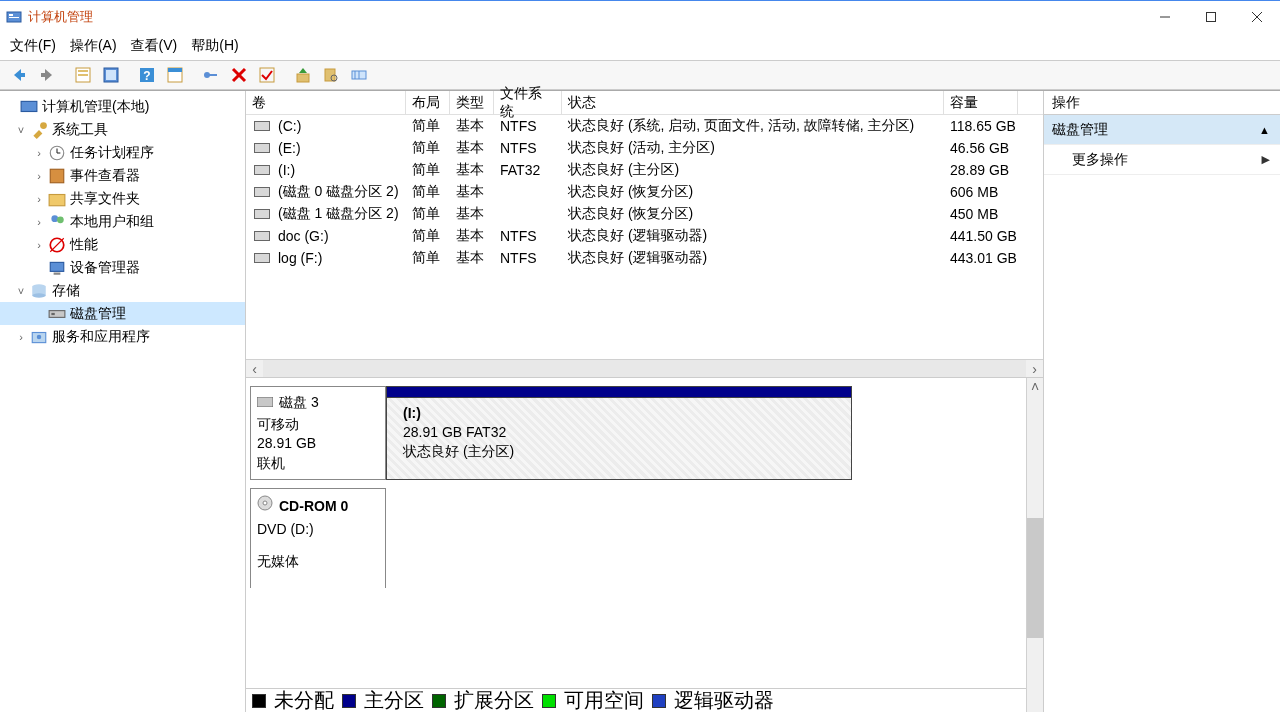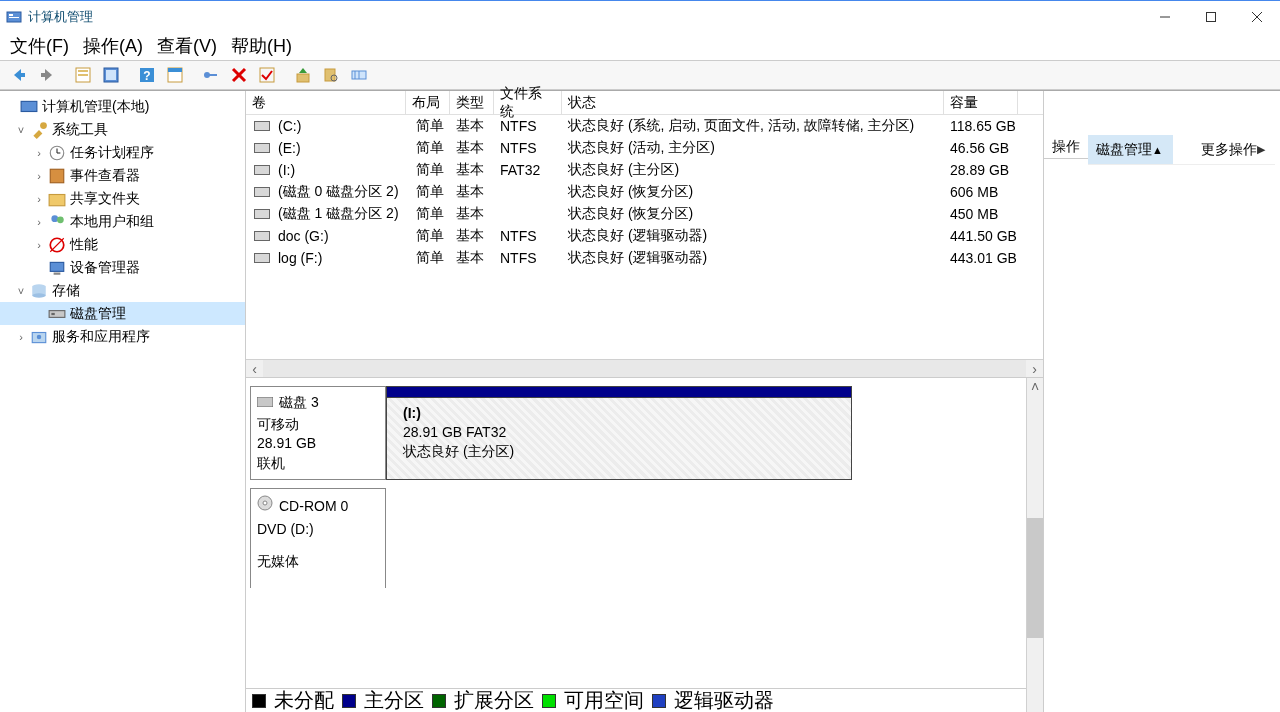--- a/index.html
+++ b/index.html
@@ -1,43 +1,43 @@
 <!DOCTYPE html>
 <html><head>
 <meta charset="utf-8">
 <style>
 * { box-sizing: border-box; margin: 0; padding: 0; font-family: "Microsoft YaHei", "Segoe UI", sans-serif; }
 body { width: 1280px; height: 712px; background: #fff; display: flex; flex-direction: column; overflow: hidden; font-size: 14px; color: #000; }
 .titlebar { height: 32px; display: flex; align-items: center; padding: 0 0 0 6px; background: #fff; border-top: 1px solid #4587ec; }
 .titlebar-icon { width: 16px; height: 16px; margin-right: 6px; }
-.titlebar-title { flex: 1; color: #0c4a6e; font-size: 13px; }
+.titlebar-title { flex: 1; color: #c2410c; font-size: 13px; }
 .win-btns { display: flex; height: 100%; }
 .win-btn { width: 46px; height: 100%; display: flex; align-items: center; justify-content: center; color: #555; }
 .win-btn svg { width: 12px; height: 12px; }
 .menubar { height: 28px; display: flex; align-items: center; padding-left: 10px; gap: 14px; }
-.menubar span { font-size: 18px; color: #000; }
+.menubar span { font-size: 14px; color: #000; }
 .toolbar { height: 30px; display: flex; align-items: center; padding: 0 6px; gap: 2px; border-top: 1px solid #ccc; border-bottom: 1px solid #ccc; background: #f7f7f7; }
 .tbtn { width: 26px; height: 24px; display: flex; align-items: center; justify-content: center; }
 .tbtn svg { width: 18px; height: 18px; }
 .tsep { width: 6px; }
 .main { flex: 1; display: flex; border-top: 1px solid #aaa; min-height: 0; }
 .tree-pane { width: 246px; border-right: 1px solid #ccc; padding: 4px 0; overflow: hidden; }
 .tree-row { display: flex; align-items: center; height: 23px; padding-left: 4px; white-space: nowrap; }
 .tree-row.selected { background: #cde8ff; }
 .tree-toggle { width: 14px; text-align: center; color: #666; font-size: 11px; }
 .tree-icon { width: 18px; height: 18px; margin: 0 4px 0 2px; display: flex; align-items: center; justify-content: center; }
 .tree-label { font-size: 14px; }
 .center-pane { flex: 1; display: flex; flex-direction: column; border-right: 1px solid #ccc; min-width: 0; }
 .volumes { flex: 0 0 auto; display: flex; flex-direction: column; border-bottom: 1px solid #ccc; }
 .vol-header { display: flex; border-bottom: 1px solid #e0e0e0; background: #fff; height: 24px; }
 .vol-header div { border-right: 1px solid #e0e0e0; padding: 2px 6px; font-size: 14px; display: flex; align-items: center; }
 .vol-row { display: flex; height: 22px; align-items: center; }
 .vol-row > div { padding: 0 6px; font-size: 14px; white-space: nowrap; overflow: hidden; }
 .col-name { width: 160px; display: flex; align-items: center; }
-.col-layout { width: 44px; text-align: right; }
+.col-layout { width: 44px; }
 .col-type { width: 44px; }
 .col-fs { width: 68px; }
 .col-status { width: 382px; }
 .col-cap { width: 74px; text-align: left; }
 .drive-ico { width: 16px; height: 10px; background: #d8d8d8; border: 1px solid #666; margin-right: 8px; margin-left: 2px; }
 .vol-spacer { height: 90px; }
 .hscroll { height: 18px; background: #f0f0f0; border-top: 1px solid #d0d0d0; display: flex; align-items: center; }
 .hscroll .arrow { width: 17px; height: 100%; display: flex; align-items: center; justify-content: center; color: #666; }
 .hscroll .track { flex: 1; height: 100%; background: #e8e8e8; position: relative; }
 .graphical { flex: 1; display: flex; flex-direction: column; overflow: hidden; position: relative; }
@@ -47,24 +47,24 @@
 .disk-row { display: flex; margin: 8px 4px 0 4px; }
 .disk-meta { width: 136px; border: 1px solid #888; padding: 6px; font-size: 14px; line-height: 1.4; }
 .disk-meta-head { display: flex; align-items: center; gap: 6px; font-weight: normal; margin-bottom: 2px; }
 .disk-graphic { flex: 1; max-width: 466px; display: flex; flex-direction: column; }
 .disk-topbar { height: 12px; background: #00008b; border: 1px solid #444; }
 .disk-part { flex: 1; border: 1px solid #444; border-top: none; padding: 6px 16px; font-size: 14px; line-height: 1.35;
   background: repeating-linear-gradient(45deg, #f6f6f6, #f6f6f6 3px, #ececec 3px, #ececec 6px); }
 .disk-part-name { font-weight: bold; }
 .cdrom-row { display: flex; margin: 8px 4px 0 4px; }
 .cdrom-meta { width: 136px; border: 1px solid #888; padding: 6px; font-size: 14px; line-height: 1.6; }
-.cdrom-meta-head { display: flex; align-items: center; gap: 6px; font-weight: normal; }
+.cdrom-meta-head { display: flex; align-items: center; gap: 6px; font-weight: bold; }
 .legend { height: 24px; border-top: 1px solid #ccc; display: flex; align-items: center; padding: 0 6px; gap: 8px; font-size: 20px; background: #fff; }
 .lgbox { width: 14px; height: 14px; display: inline-block; border: 1px solid #333; }
-.actions-pane { width: 236px; display: flex; flex-direction: row; margin-top: 44px; }
+.actions-pane { width: 236px; display: flex; flex-direction: column; }
 .actions-hdr { height: 24px; background: #fff; border-bottom: 1px solid #ccc; padding: 2px 8px; font-size: 14px; display: flex; align-items: center; }
 .actions-item { height: 30px; display: flex; align-items: center; justify-content: space-between; padding: 0 10px 0 8px; font-size: 14px; border-bottom: 1px solid #eee; }
 .actions-item.highlight { background: #d5e8f7; }
 .actions-sub { padding-left: 28px; }
 .tri-up { font-size: 11px; }
 .tri-right { font-size: 11px; color: #333; }
 </style>
 </head>
 <body>
 

